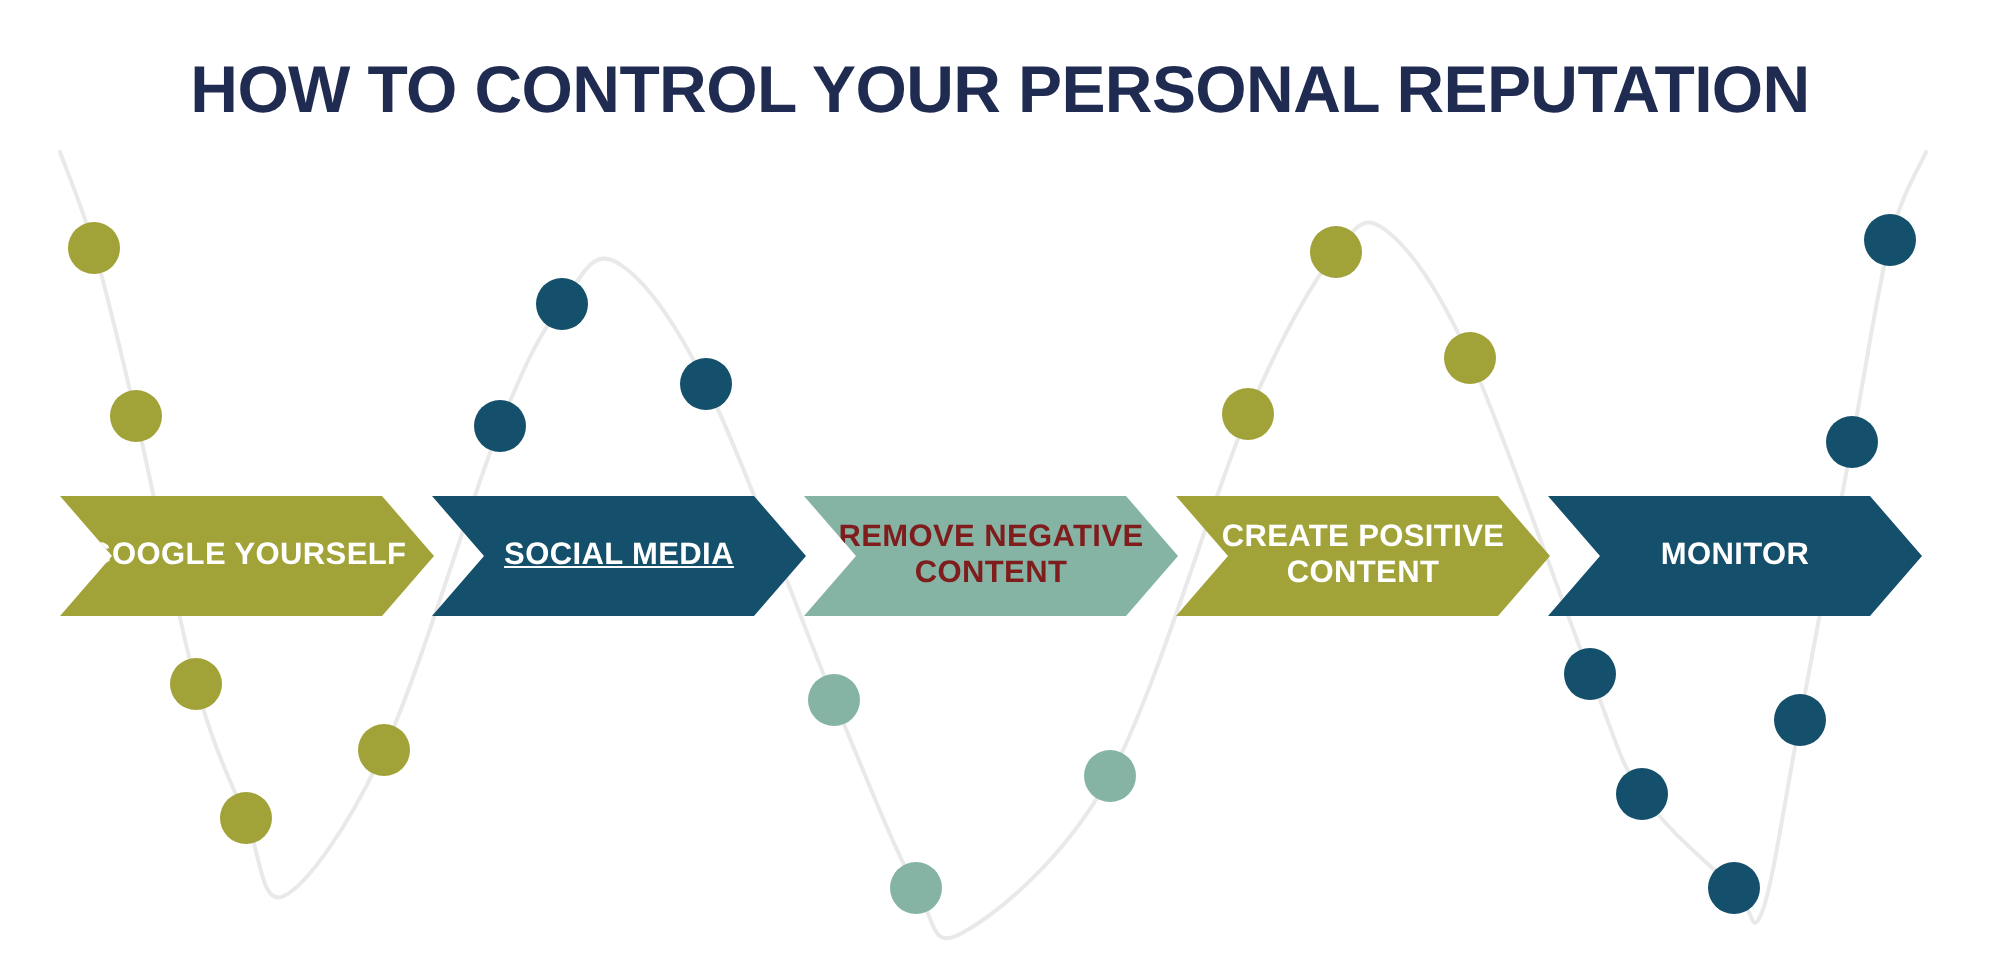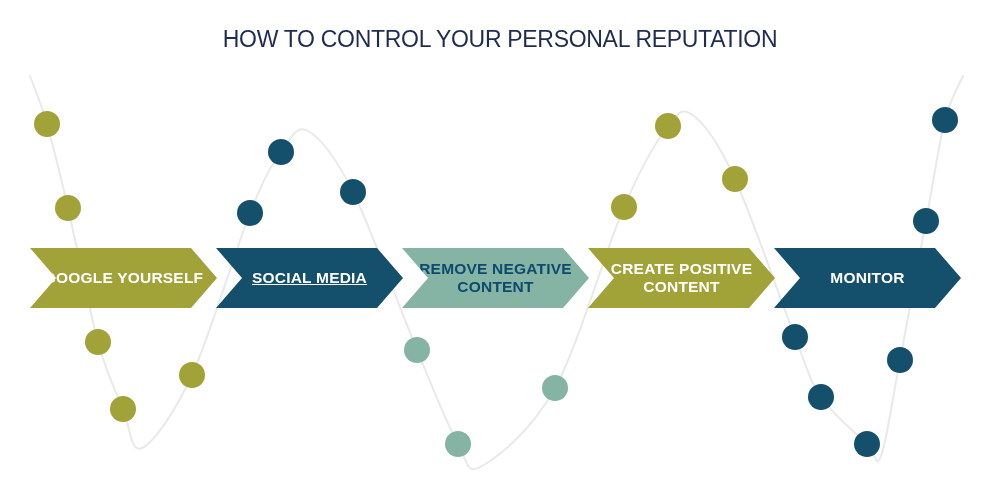--- a/index.html
+++ b/index.html
@@ -8,22 +8,22 @@
     width:1000px;height:486px;
     background:#ffffff;
     overflow:hidden;
     font-family:"Liberation Sans", sans-serif;
   }
   .title{
     position:absolute;
     top:26px;left:0;width:100%;
     margin:0;
     text-align:center;
-    font-size:23px;
-    font-weight:normal;
+    font-size:33px;
+    font-weight:bold;
     letter-spacing:-0.3px;
     white-space:nowrap;
   }
   .wave-svg{
     position:absolute;
     top:0;left:0;
   }
   .banner{
     position:absolute;
     top:248px;
@@ -78,21 +78,21 @@
         <circle cx="945" cy="120" r="13" fill="#14506c"></circle>
       </g>
   </svg>
 
   <div class="banner" style="background: rgb(161, 162, 56); color: rgb(255, 255, 255);">
     <span>GOOGLE YOURSELF</span>
   </div>
   <div class="banner" style="background: rgb(20, 80, 108); color: rgb(255, 255, 255);">
     <span>SOCIAL MEDIA</span>
   </div>
-  <div class="banner" style="background: rgb(133, 180, 164); color: #0c4a6e;">
+  <div class="banner" style="background: rgb(133, 180, 164); color: #7f1d1d;">
     <span>REMOVE NEGATIVE CONTENT</span>
   </div>
   <div class="banner" style="background: rgb(161, 162, 56); color: rgb(255, 255, 255);">
     <span>CREATE POSITIVE CONTENT</span>
   </div>
   <div class="banner" style="background: rgb(20, 80, 108); color: rgb(255, 255, 255);">
     <span>MONITOR</span>
   </div>
 
 </div>

